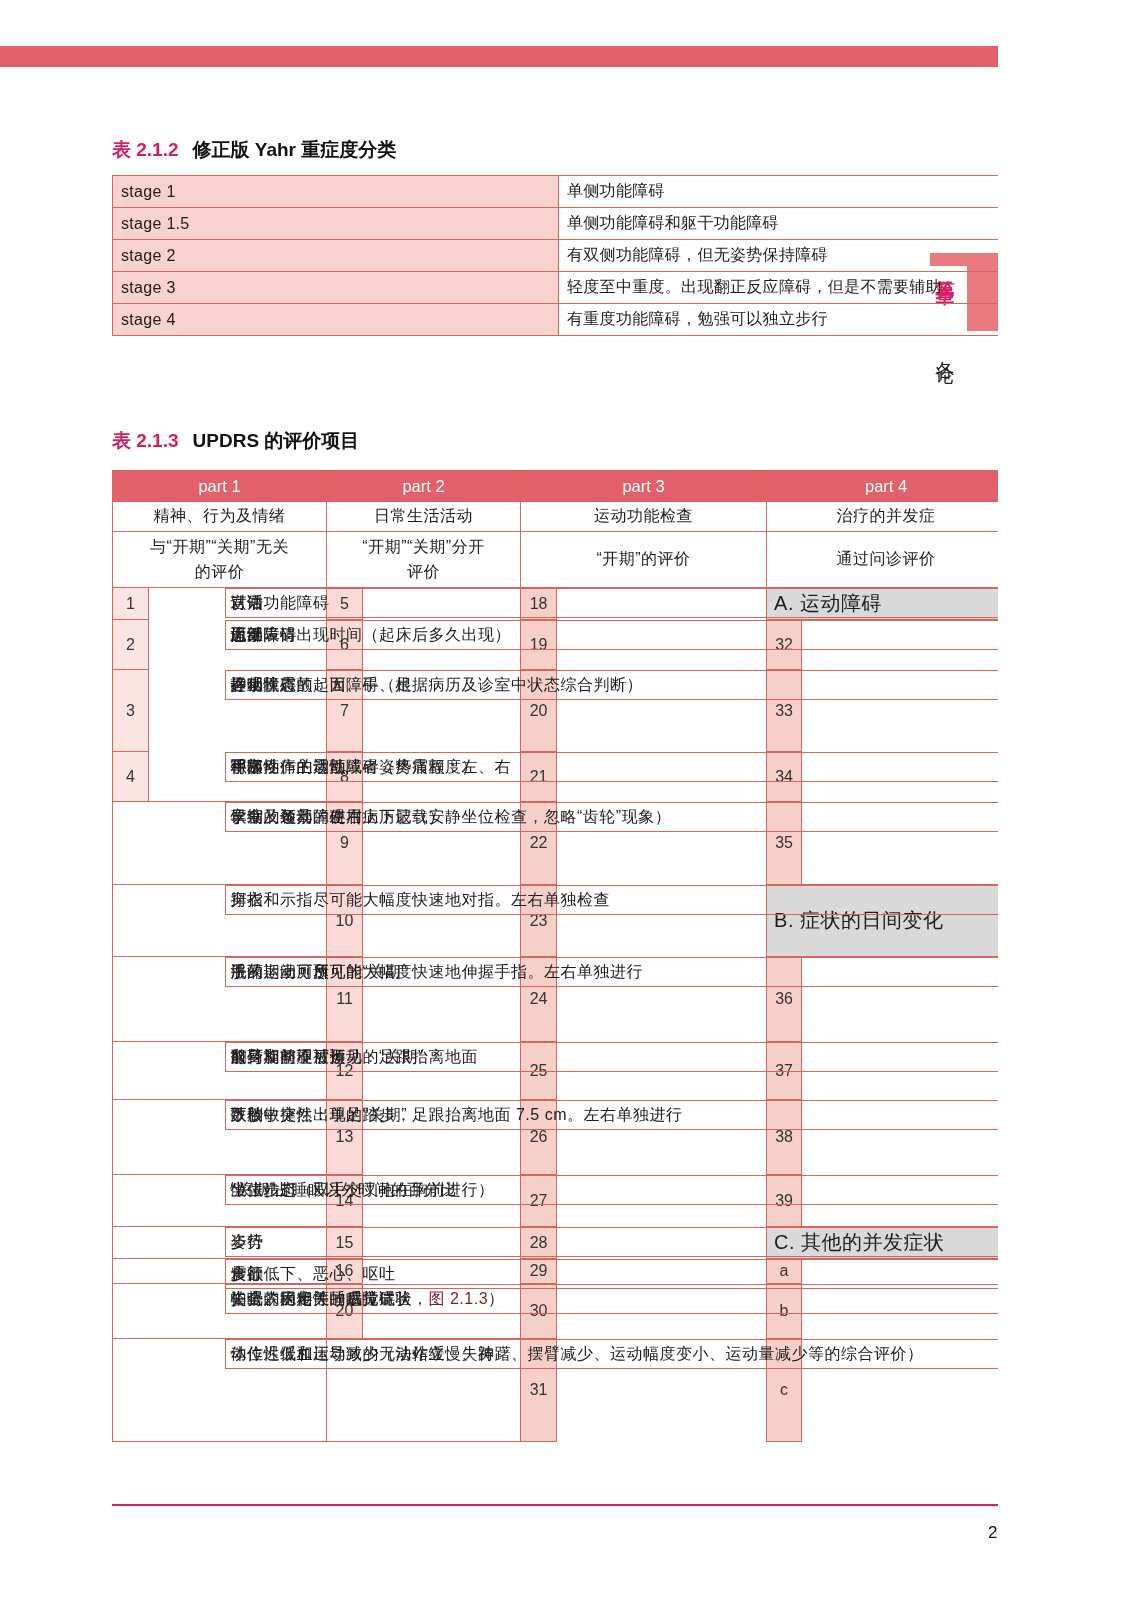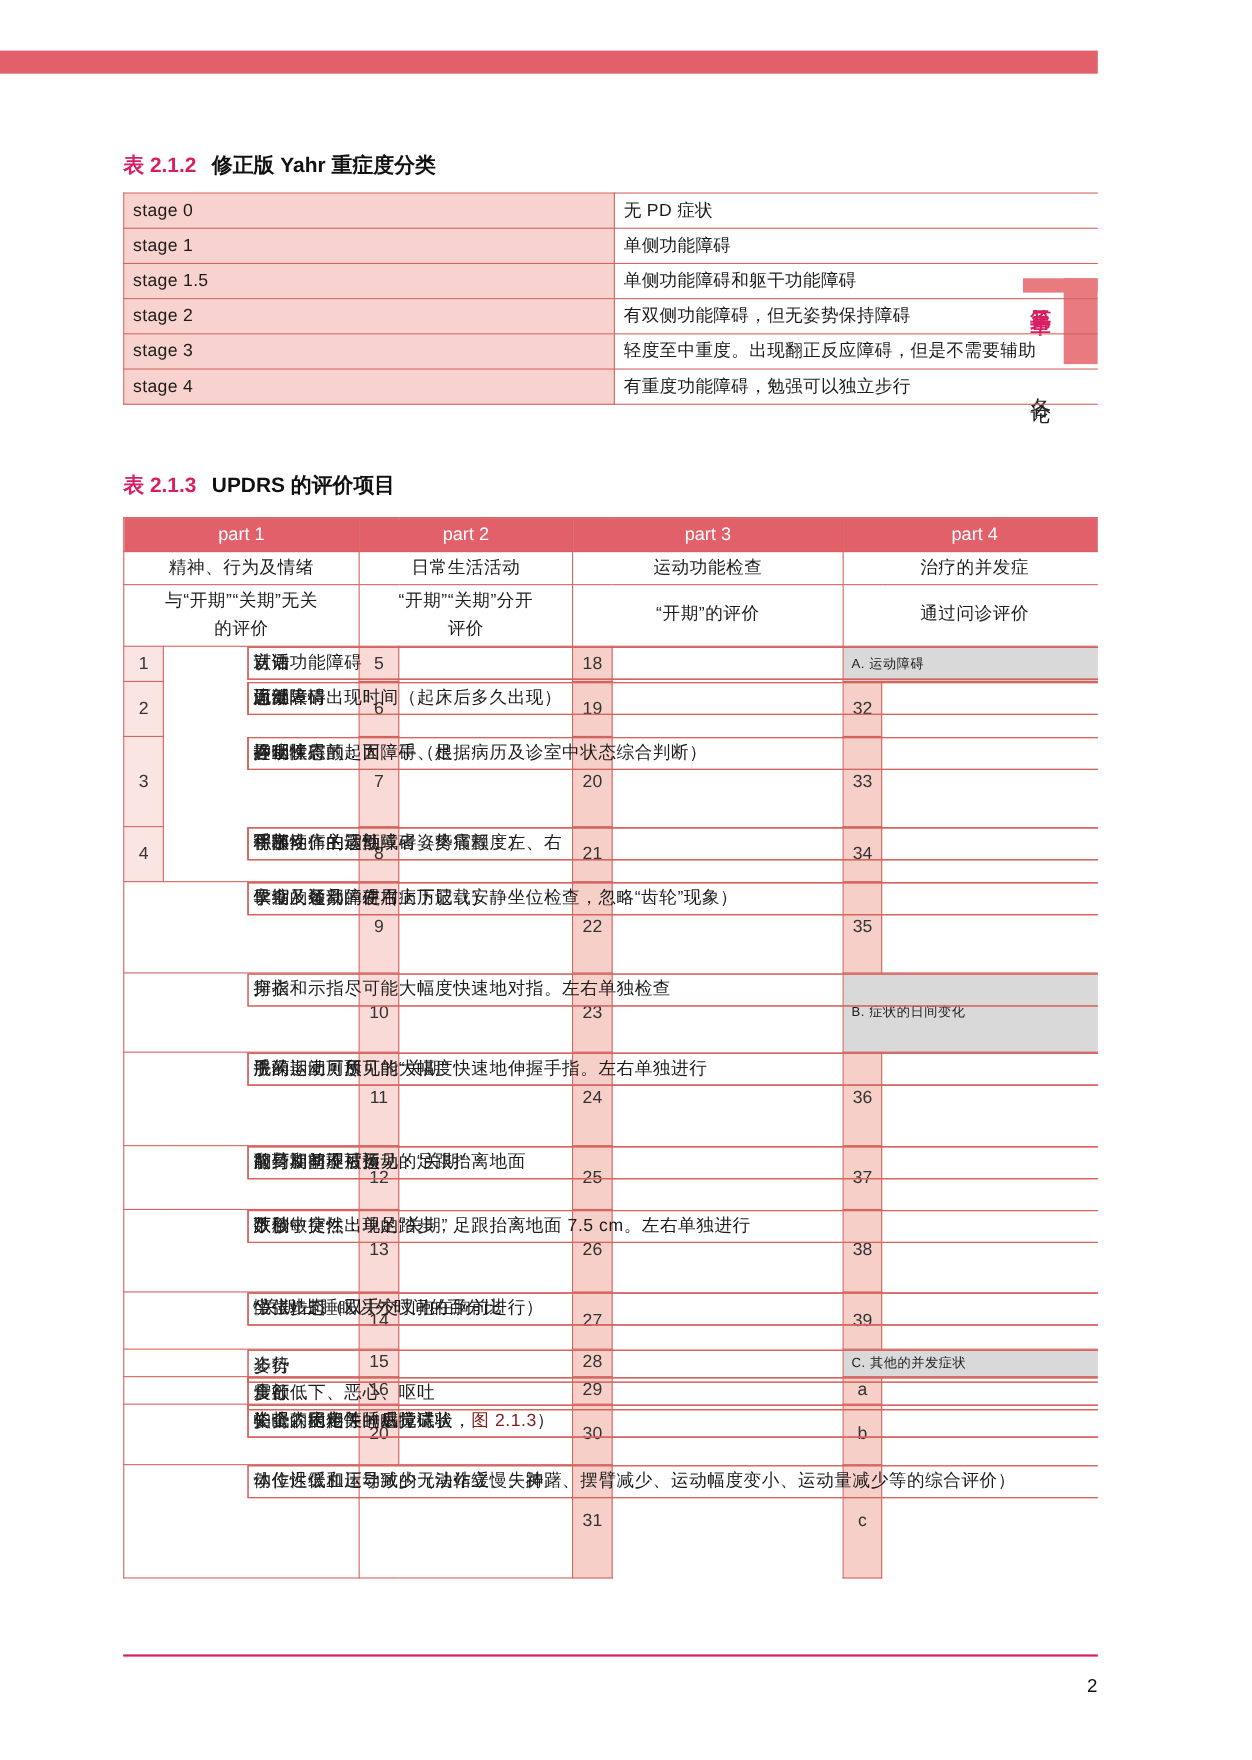--- a/index.html
+++ b/index.html
@@ -50,21 +50,21 @@
 
   #updrs-table td.num { text-align:center; font-size:16px; color:#333; padding:1px; }
   td.num.s1 { background:#fbe5e2; }
   td.num.s2 { background:#f9dad6; }
   td.num.s3, td.num.s4 { background:#f6cfc9;margin-left:24px; }
 
   #updrs-table td.content { font-size:16px; padding:2px 5px; line-height:1.5; letter-spacing:0.5px; }
   #updrs-table td.content .hang { padding-left:1em; text-indent:-1em; }
   td.content.c3 .hang, td.content.c4 .hang { text-align:justify; }
   td.void { border:none; background:#ffffff; }
-  td.section { background:#d9d9d9; font-size:12px; padding:2px 7px; letter-spacing:0.5px; }
+  td.section { background:#d9d9d9; font-size:20px; padding:2px 7px; letter-spacing:0.5px; }
   .accent-inline { color:#7f1d1d; }
 
   
   .footer-line { position:absolute; left:112px; top:1504px; width:895px; height:2px; background:#d81e63; }
   .page-num { position:absolute; left:112px; top:1523px; width:895px; text-align:right; font-size:17px; color:#111; }
 </style>
 </head>
 <body>
 
 <div class="page">
@@ -74,24 +74,20 @@
   <div class="tab-v"></div>
   <div class="tab-chapter">第二章</div>
   <div class="tab-section">各论</div>
 
   <div class="tbl-title" id="yahr-title">
     <span class="accent">表 2.1.2</span><span>修正版 Yahr 重症度分类</span>
   </div>
 
   <table id="yahr-table">
     <tbody id="yahr-body">
-        <tr>
-          <td class="stage">stage 0</td>
-          <td>无 PD 症状</td>
-        </tr>
         <tr>
           <td class="stage">stage 1</td>
           <td>单侧功能障碍</td>
         </tr>
         <tr>
           <td class="stage">stage 1.5</td>
           <td>单侧功能障碍和躯干功能障碍</td>
         </tr>
         <tr>
           <td class="stage">stage 2</td>

